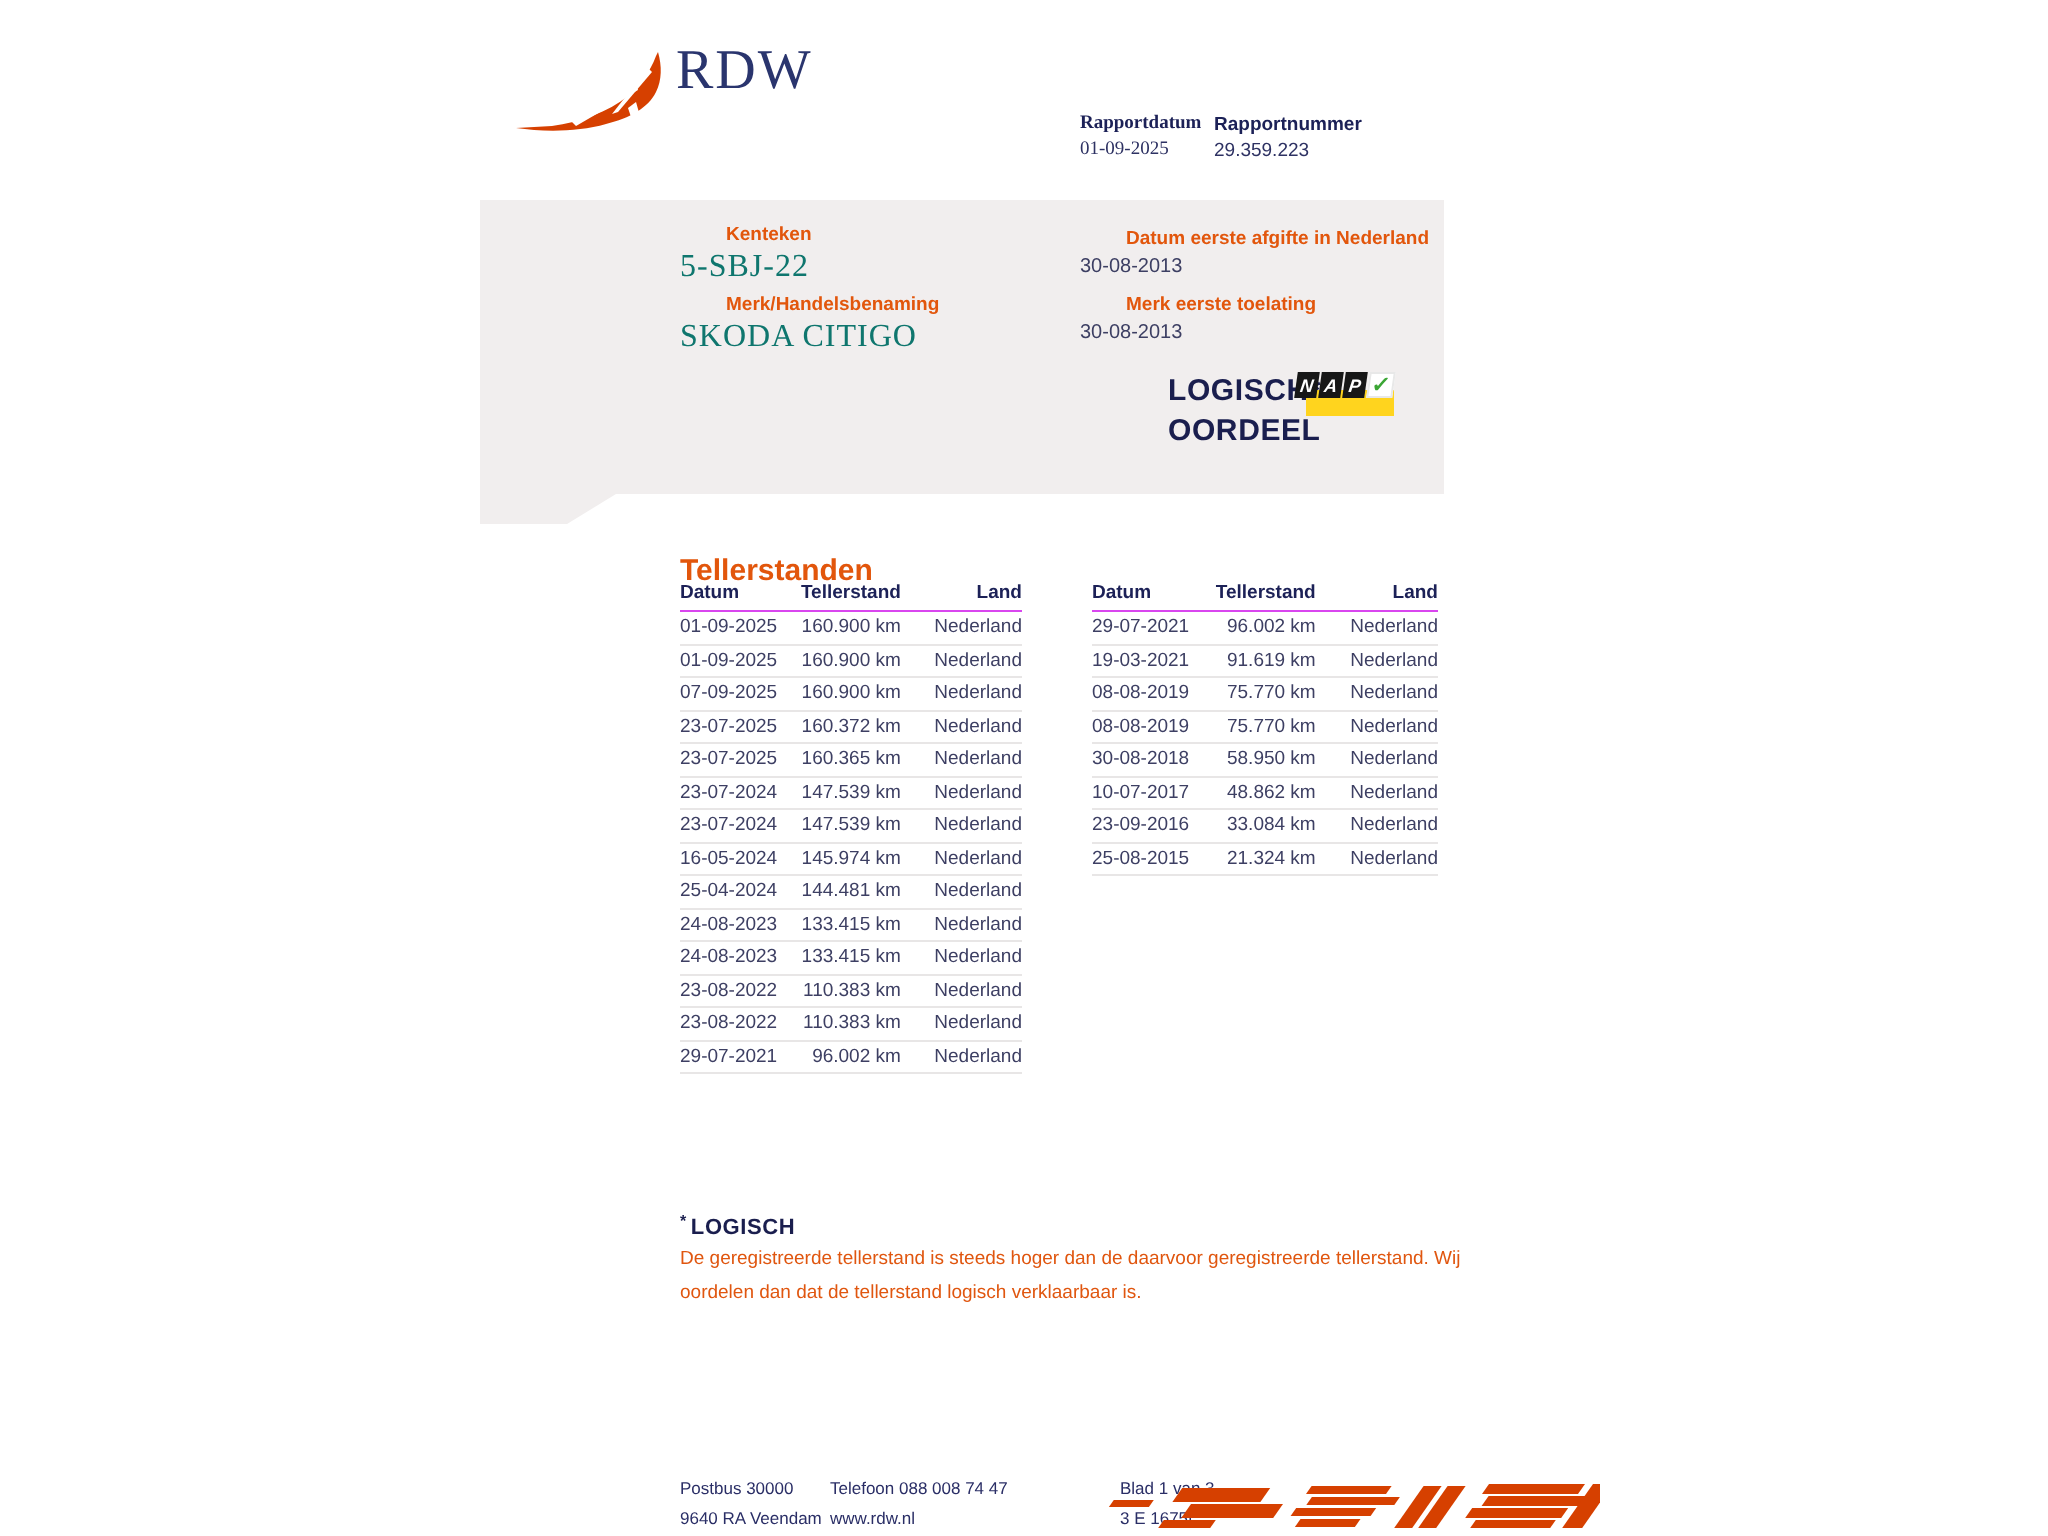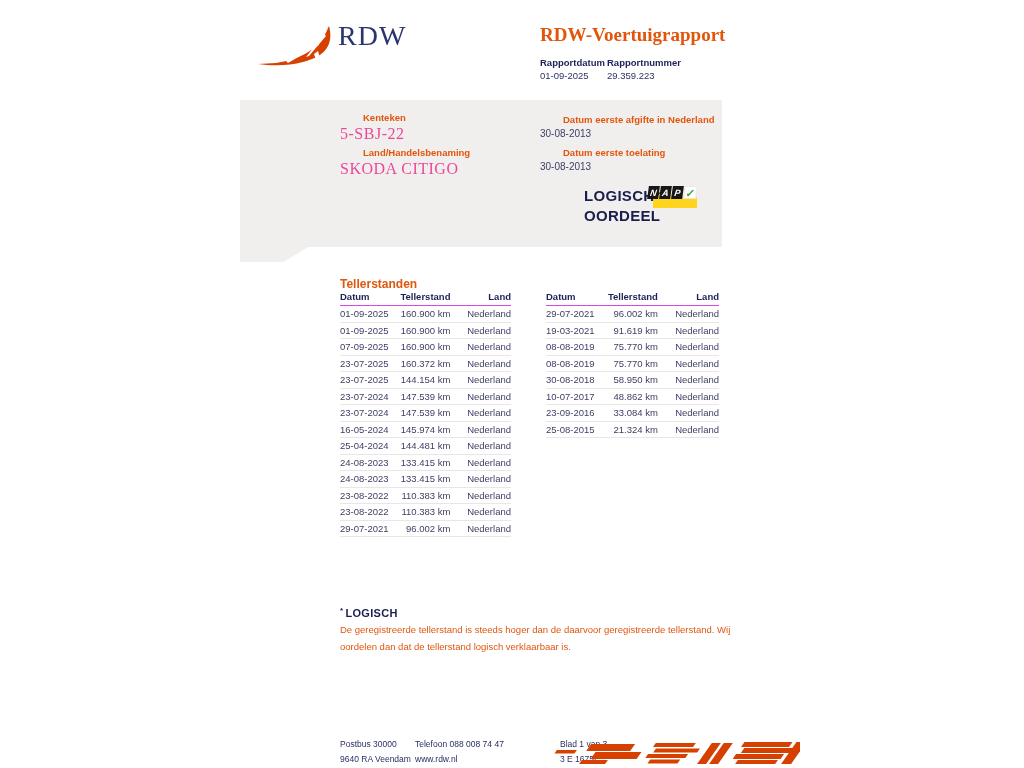--- a/index.html
+++ b/index.html
@@ -18,42 +18,42 @@
     position: absolute; left: 338px; top: 20px;
     font-family: "Liberation Serif", serif;
     font-size: 28px; color: #2A356E; letter-spacing: 1px;
   }
   .doc-title {
     position: absolute; left: 540px; top: 24px;
     font-family: "Liberation Serif", serif; font-weight: bold;
     font-size: 19px; color: #E2560C;
   }
   .meta { position: absolute; top: 56px; font-size: 9.5px; line-height: 13px; color: #1C2157; }
-  .meta-date   { left: 540px; }
+  .meta-date   { left: 540px; font-family: Liberation Serif, serif; }
   .meta-number { left: 607px; }
   .meta .lbl { font-weight: bold; display: block; }
   .meta .val { font-weight: normal; display: block; color: #2E3263; }
 
   
   .panel {
     position: absolute; left: 240px; top: 100px;
     width: 482px; height: 147px; background: #F1EEEE;
   }
   .panel-tab {
     position: absolute; left: 240px; top: 247px;
     width: 68px; height: 15px; background: #F1EEEE;
     clip-path: polygon(0 0, 100% 0, 64% 100%, 0 100%);
   }
   .field { position: absolute; }
   .field .flabel {
     font-size: 9.5px; font-weight: bold; color: #E2560C; display: block; padding-left: 23px;
   }
   .field .fvalue-serif {
     font-family: "Liberation Serif", serif;
-    font-size: 16px; color: #ec4899; display: block; margin-top: 2px; letter-spacing: 0.5px;
+    font-size: 16px; color: #0f766e; display: block; margin-top: 2px; letter-spacing: 0.5px;
   }
   .field .fvalue-sans {
     font-size: 10px; color: #3D3F63; display: block; margin-top: 3px;
   }
   .f-kenteken { left: 340px; top: 112px; }
   .f-merk     { left: 340px; top: 147px; }
   .f-teller   { left: 340px; top: 208px; }
   .f-afgifte  { left: 540px; top: 114px; }
   .f-toelating{ left: 540px; top: 147px; }
 
@@ -79,21 +79,21 @@
   }
   .nap-check {
     width: 13px; height: 13px; background: #ffffff; color: #3BA635;
     font-weight: bold; font-size: 11px; line-height: 13px; text-align: center;
     transform: skewX(-8deg); border: 1px solid #e8e8e8;
   }
 
   
   .tables-title {
     position: absolute; left: 340px; top: 277px;
-    font-size: 12px; font-weight: bold; color: #E2560C;
+    font-size: 15px; font-weight: bold; color: #E2560C;
   }
   table.km { border-collapse: collapse; position: absolute; top: 290px; }
   table.km.left  { left: 340px; width: 171px; }
   table.km.right { left: 546px; width: 173px; }
   table.km th {
     font-size: 9.5px; font-weight: bold; color: #1C2157; text-align: left;
     padding: 1px 0 3px 0; border-bottom: 1px solid #d946ef;
   }
   table.km td {
     font-size: 9.5px; color: #3D3F63; padding: 2px 0 2.5px 0;
@@ -130,48 +130,47 @@
 
   <div class="logo-mark">
     <svg width="80" height="46" viewBox="0 0 80 46">
       <path d="M2 40 L20 39 C34 37 48 32 58 24 C64 19 69 12 72 4 L73 2 C75 9 75 16 72 22 C68 30 59 35 47 38 C33 42 16 42 2 40 Z" fill="#D64000"></path>
       <path d="M30 37 L62 18 L63 21 L32 39 Z" fill="#ffffff"></path>
       <path d="M50 33 L68 10 L70 12 L53 32 Z" fill="#ffffff"></path>
       <path d="M58 30 L60 36 L64 34 L62 27 Z" fill="#ffffff"></path>
     </svg>
   </div>
   <div class="logo-text">RDW</div>
-  <div class="doc-title">RDW-Voertuigrapport</div>
 
   <div class="meta meta-date">
     <span class="lbl">Rapportdatum</span>
     <span class="val">01-09-2025</span>
   </div>
   <div class="meta meta-number">
     <span class="lbl">Rapportnummer</span>
     <span class="val">29.359.223</span>
   </div>
 
   <div class="panel"></div>
   <div class="panel-tab"></div>
 
   <div class="field f-kenteken">
     <span class="flabel">Kenteken</span>
     <span class="fvalue-serif">5-SBJ-22</span>
   </div>
   <div class="field f-merk">
-    <span class="flabel">Land/Handelsbenaming</span>
+    <span class="flabel">Merk/Handelsbenaming</span>
     <span class="fvalue-serif">SKODA CITIGO</span>
   </div>
   <div class="field f-afgifte">
     <span class="flabel">Datum eerste afgifte in Nederland</span>
     <span class="fvalue-sans">30-08-2013</span>
   </div>
   <div class="field f-toelating">
-    <span class="flabel">Datum eerste toelating</span>
+    <span class="flabel">Merk eerste toelating</span>
     <span class="fvalue-sans">30-08-2013</span>
   </div>
 
   <div class="oordeel">
     <span>LOGISCH*</span><br>
     <span>OORDEEL</span>
   </div>
 
   <div class="nap">
     <div class="nap-yellow"></div>
@@ -209,21 +208,21 @@
           <td>160.900 km</td>
           <td>Nederland</td>
         </tr>
         <tr>
           <td>23-07-2025</td>
           <td>160.372 km</td>
           <td>Nederland</td>
         </tr>
         <tr>
           <td>23-07-2025</td>
-          <td>144.154 km</td>
+          <td>160.365 km</td>
           <td>Nederland</td>
         </tr>
         <tr>
           <td>23-07-2024</td>
           <td>147.539 km</td>
           <td>Nederland</td>
         </tr>
         <tr>
           <td>23-07-2024</td>
           <td>147.539 km</td>

